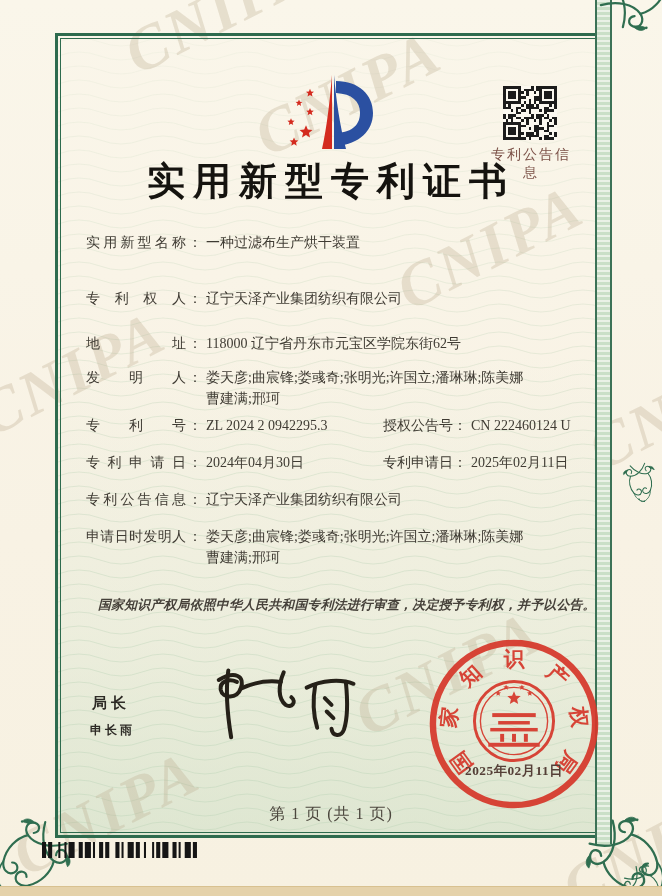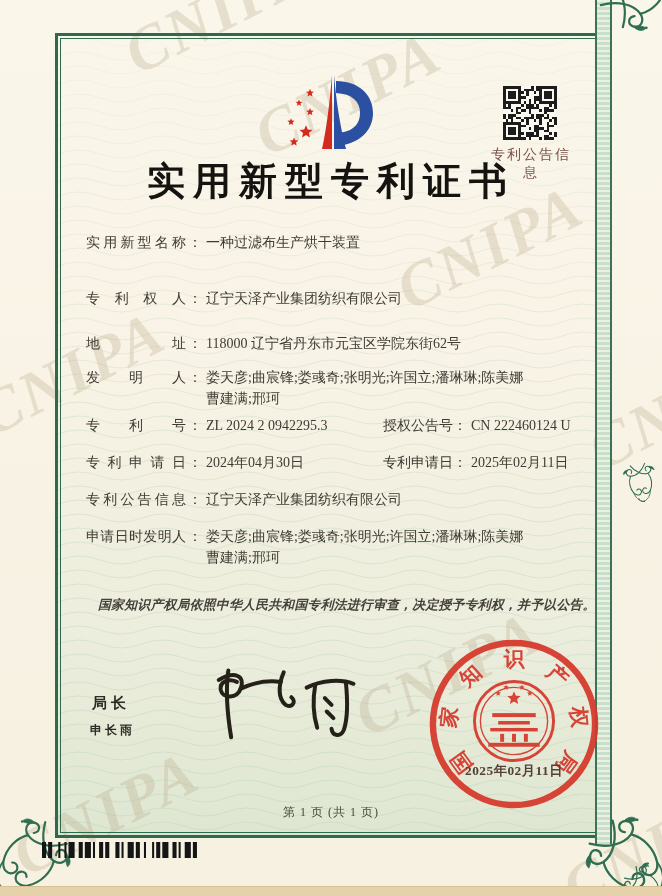--- a/index.html
+++ b/index.html
@@ -36,21 +36,21 @@
   .statement{position:absolute;left:72px;top:592px;width:522px;font-style:italic;font-size:12.8px;line-height:27px;
              color:#46413a;letter-spacing:.3px;z-index:4;}
   .statement .s1{display:block;text-indent:26px;white-space:nowrap;font-weight:bold;}
   .statement .s2{display:block;white-space:nowrap;}
   .sigt{position:absolute;left:92px;top:694px;font-family:"Liberation Sans","DejaVu Sans",sans-serif;
         font-size:15px;font-weight:600;letter-spacing:4px;color:#2e2b26;z-index:4;}
   .sign{position:absolute;left:90px;top:722px;font-family:"Liberation Sans","DejaVu Sans",sans-serif;
         font-size:12px;font-weight:600;letter-spacing:3px;color:#2e2b26;z-index:4;}
   #signature{position:absolute;left:192px;top:650px;z-index:5;}
   #seal{position:absolute;left:426px;top:636px;z-index:6;opacity:.93;}
-  .footer{position:absolute;left:55px;top:804px;width:552px;text-align:center;font-size:12px;letter-spacing:1px;color:#4c473e;z-index:4;}
+  .footer{position:absolute;left:55px;top:804px;width:552px;text-align:center;font-size:16px;letter-spacing:1px;color:#4c473e;z-index:4;}
   #barcode{position:absolute;left:42px;top:842px;z-index:4;}
 </style>
 </head>
 <body>
 
 <div id="page">
 
   <svg id="guilloche" width="546" height="799">
       <path d="M0 6 q21 -8 42 0 q21 8 42 0 q21 -8 42 0 q21 8 42 0 q21 -8 42 0 q21 8 42 0 q21 -8 42 0 q21 8 42 0 q21 -8 42 0 q21 8 42 0 q21 -8 42 0 q21 8 42 0 q21 -8 42 0 q21 8 42 0" fill="none" stroke="#b7cfb2" stroke-width="1" stroke-opacity="0.100"></path>
       <path d="M0 20 q21 -8 42 0 q21 8 42 0 q21 -8 42 0 q21 8 42 0 q21 -8 42 0 q21 8 42 0 q21 -8 42 0 q21 8 42 0 q21 -8 42 0 q21 8 42 0 q21 -8 42 0 q21 8 42 0 q21 -8 42 0 q21 8 42 0" fill="none" stroke="#b7cfb2" stroke-width="1" stroke-opacity="0.109"></path>

